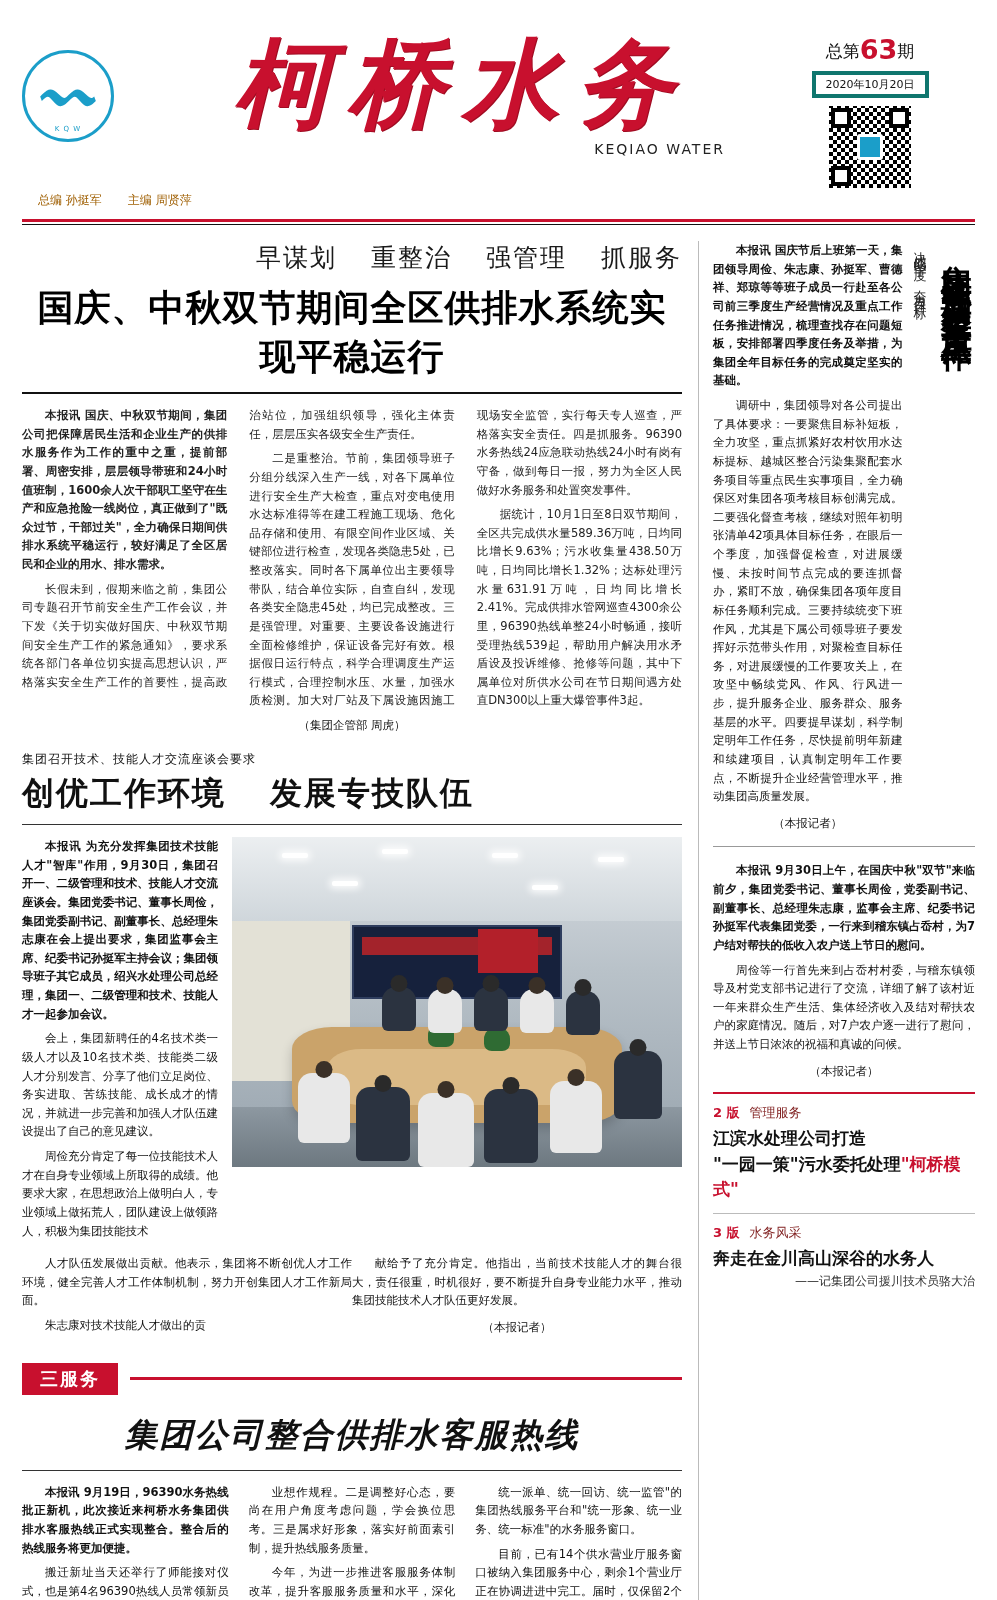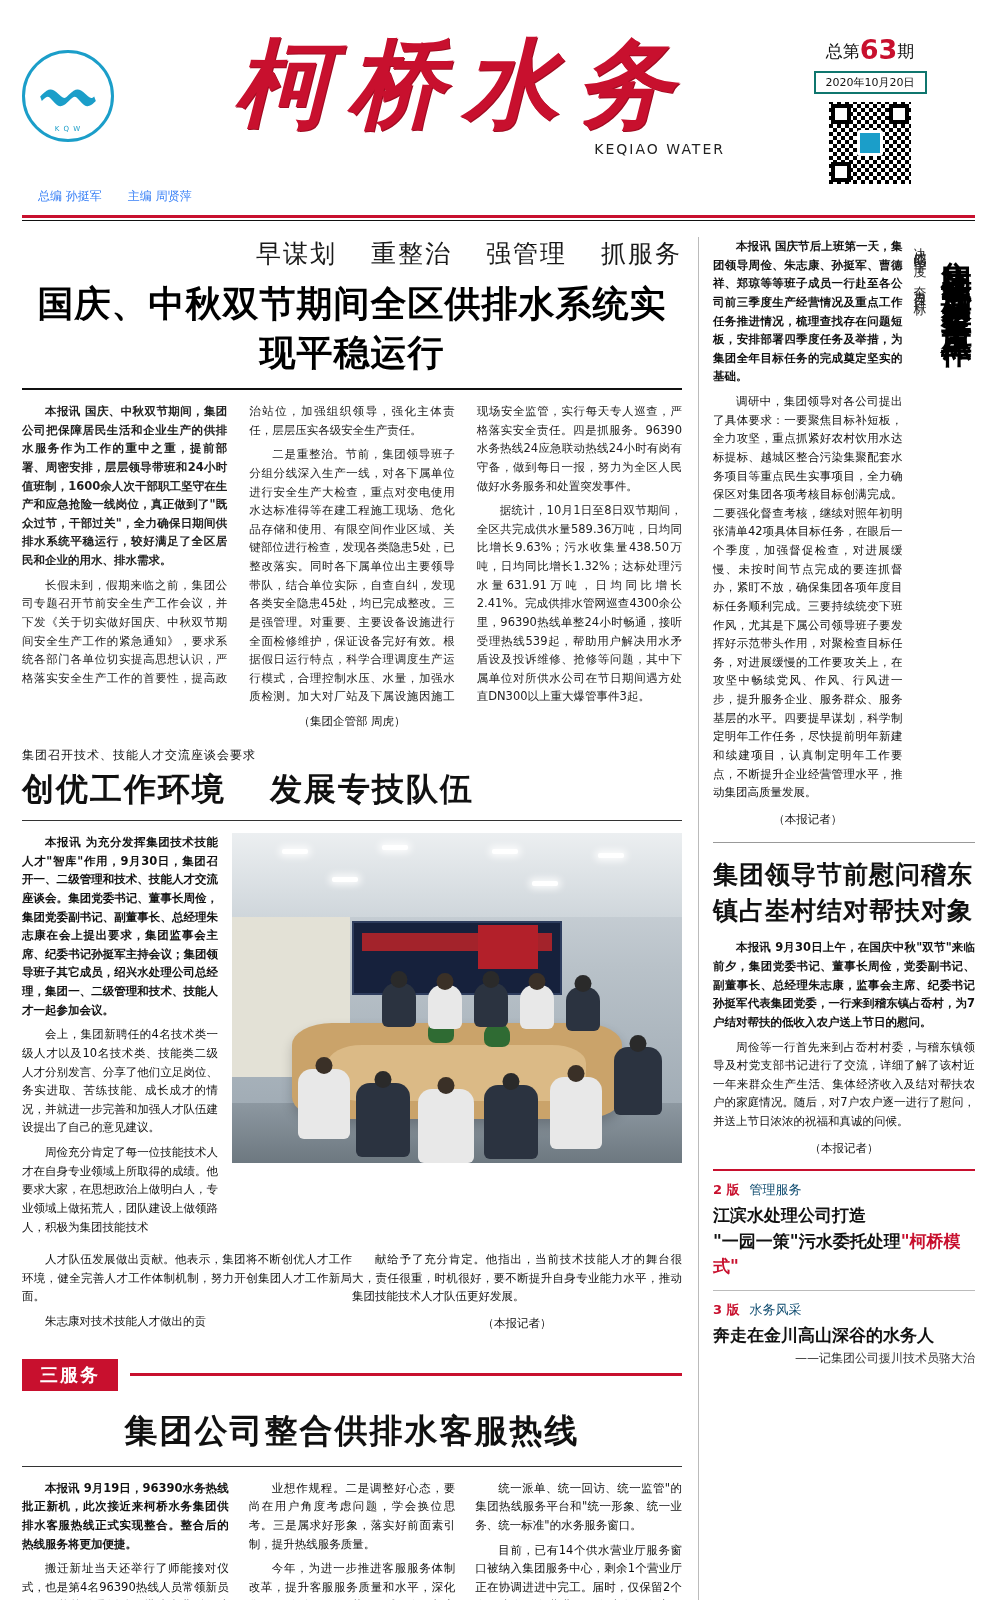--- a/index.html
+++ b/index.html
@@ -42,42 +42,42 @@
     font-style: italic;
   }
   .paper-title-en {
     font-size: 14px; letter-spacing: 2px; color:#222; margin-top: 6px;
     text-align:right; padding-right: 40px;
   }
   .meta-wrap { width: 210px; flex:0 0 210px; text-align:center; }
   .issue { font-size: 17px; color:#111; margin-bottom: 6px; }
   .issue .num { color:#c8102e; font-size: 27px; font-weight:700; vertical-align:-2px; }
   .issue-date {
-    font-size: 11px; border:2px solid #0f766e; display:inline-block;
+    font-size: 11px; border:4px solid #0f766e; display:inline-block;
     padding: 2px 10px; margin-bottom: 8px;
   }
   .qr {
     width: 82px; height:82px; margin: 0 auto;
     background:
       repeating-linear-gradient(0deg,#000 0 4px,#fff 4px 8px),
       repeating-linear-gradient(90deg,#000 0 4px,#fff 4px 8px);
     background-blend-mode: difference;
     position:relative;
   }
   .qr::after{
     content:""; position:absolute; left:50%; top:50%; width:20px;height:20px;
     transform:translate(-50%,-50%); background:#1b9ec9; border:3px solid #fff;border-radius:3px;
   }
   .qr .corner{position:absolute;width:20px;height:20px;border:4px solid #000;background:#fff;}
   .qr .c1{left:2px;top:2px;} .qr .c2{right:2px;top:2px;} .qr .c3{left:2px;bottom:2px;}
 
   
   .editors {
     display:flex; align-items:center; gap:26px;
-    font-size: 12px; color:#3b82f6; padding: 4px 0 4px 16px;
+    font-size: 12px; color:#a16207; padding: 4px 0 4px 16px;
   }
   .banner-row { display:flex; align-items:center; gap:22px; margin-top:2px; }
   .banner-blue {
     background:#1f9fd8; color:#fff; font-size:12.5px;
     padding: 4px 12px; white-space:nowrap;
   }
   .slogan { font-size:19px; font-weight:700; letter-spacing:2px; }
   .slogan2 { font-size:19px; font-weight:700; letter-spacing:2px; }
   .banner-right {
     margin-left:auto; background:#1f9fd8; color:#fff; font-size:12.5px;
@@ -140,21 +140,21 @@
   .art2-foot .c { flex:1 1 0; }
   .art2-foot p { margin:0 0 6px; text-indent:2em; }
 
   
   .sec-tag { display:flex; align-items:center; gap:12px; margin:22px 0 16px; }
   .sec-tag .tag {
     background:#c8102e; color:#fff; font-size:18px; font-weight:700;
     padding: 4px 18px; letter-spacing:2px;
   }
   .sec-tag .line { flex:1 1 auto; height:3px; background:#c8102e; }
-  .head3 { text-align:center; font-size:33px; font-weight:700; letter-spacing:2px; margin:18px 0 12px; }
+  .head3 { text-align:center; font-size:33px; font-weight:700; letter-spacing:2px; margin:18px 0 12px;font-style:italic; }
 
   
   .vtitle-block { display:flex; flex-direction:row-reverse; gap:8px; }
   .vtitle {
     writing-mode: vertical-rl; text-orientation: upright;
     font-size: 31px; font-weight:700; letter-spacing:5px; line-height:1.18;
     height: 540px; color:#000;
   }
   .vsub {
     writing-mode: vertical-rl; text-orientation: upright;
@@ -166,21 +166,21 @@
   .r-head {
     font-size:25px; font-weight:700; letter-spacing:1px; line-height:1.42; margin: 6px 0 10px;
   }
   .r-body { font-size:11.5px; line-height:1.62; text-align:justify; }
   .r-body p { margin:0 0 6px; text-indent:2em; }
 
   
   .idx-rule { height:2px; background:#c8102e; margin: 12px 0 10px; }
   .idx-row { display:flex; align-items:center; gap:10px; margin-bottom:4px; }
   .idx-num { color:#c8102e; font-size:13px; font-weight:700; }
-  .idx-cat { font-size:13px; color:#0c4a6e; }
+  .idx-cat { font-size:13px; color:#7f1d1d; }
   .idx-title { font-size:17px; font-weight:700; line-height:1.5; color:#111; }
   .idx-title .red { color:#c8102e; }
   .idx-sub { font-size:12px; color:#333; margin-top:2px; text-align:right;}
   .idx-hr { height:1px; background:#bbb; margin:10px 0; }
 
   
   .bot-body { display:flex; gap:20px; font-size:11.5px; line-height:1.62; text-align:justify; }
   .bot-body .c { flex:1 1 0; }
   .bot-body p { margin:0 0 6px; text-indent:2em; }
 </style>
@@ -353,21 +353,20 @@
         <div class="vbody">
           <p class="lead-in">本报讯  国庆节后上班第一天，集团领导周俭、朱志康、孙挺军、曹德祥、郑琼等等班子成员一行赴至各公司前三季度生产经营情况及重点工作任务推进情况，梳理查找存在问题短板，安排部署四季度任务及举措，为集团全年目标任务的完成奠定坚实的基础。</p>
           <p>调研中，集团领导对各公司提出了具体要求：一要聚焦目标补短板，全力攻坚，重点抓紧好农村饮用水达标提标、越城区整合污染集聚配套水务项目等重点民生实事项目，全力确保区对集团各项考核目标创满完成。二要强化督查考核，继续对照年初明张清单42项具体目标任务，在眼后一个季度，加强督促检查，对进展缓慢、未按时间节点完成的要连抓督办，紧盯不放，确保集团各项年度目标任务顺利完成。三要持续统变下班作风，尤其是下属公司领导班子要发挥好示范带头作用，对聚检查目标任务，对进展缓慢的工作要攻关上，在攻坚中畅续党风、作风、行风进一步，提升服务企业、服务群众、服务基层的水平。四要提早谋划，科学制定明年工作任务，尽快提前明年新建和续建项目，认真制定明年工作要点，不断提升企业经营管理水平，推动集团高质量发展。</p>
           <p></p>
           <div class="sign">（本报记者）</div>
         </div>
       </div>
 
       <div class="r-hr"></div>
 
-      <div class="r-head">集团领导节前慰问稽东镇占峚村结对帮扶对象</div>
       <div class="r-body">
         <p class="lead-in">本报讯  9月30日上午，在国庆中秋"双节"来临前夕，集团党委书记、董事长周俭，党委副书记、副董事长、总经理朱志康，监事会主席、纪委书记孙挺军代表集团党委，一行来到稽东镇占岙村，为7户结对帮扶的低收入农户送上节日的慰问。</p>
         <p>周俭等一行首先来到占岙村村委，与稽东镇领导及村党支部书记进行了交流，详细了解了该村近一年来群众生产生活、集体经济收入及结对帮扶农户的家庭情况。随后，对7户农户逐一进行了慰问，并送上节日浓浓的祝福和真诚的问候。</p>
         <div class="sign">（本报记者）</div>
       </div>
 
       <div class="idx-rule"></div>
 
       <div>
         <div class="idx-row">

